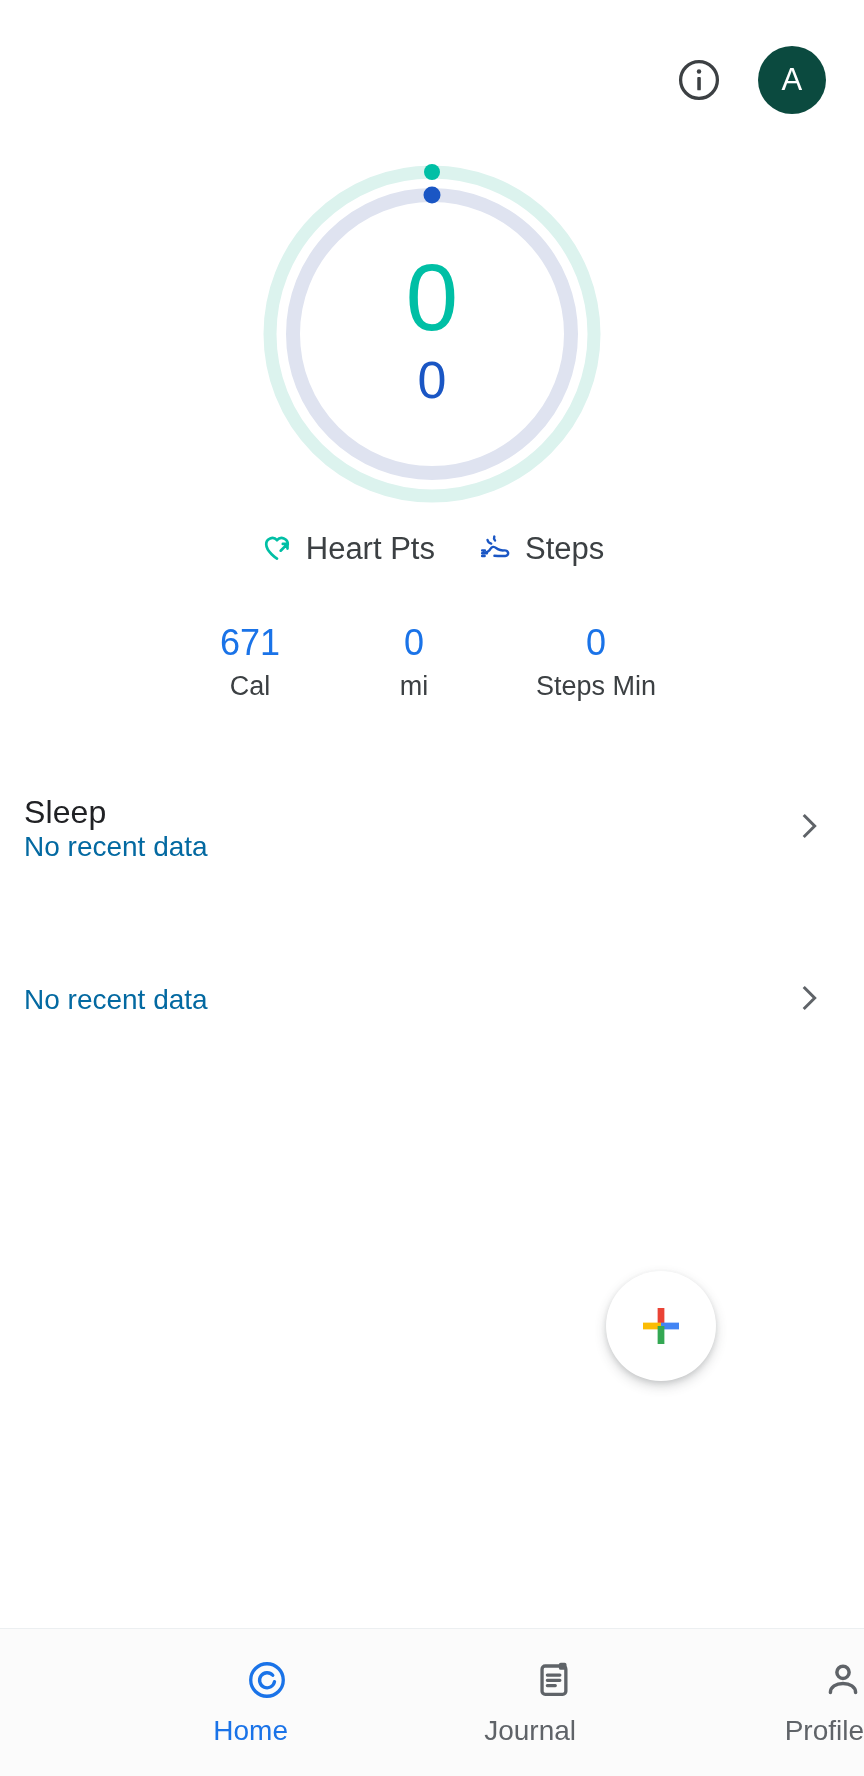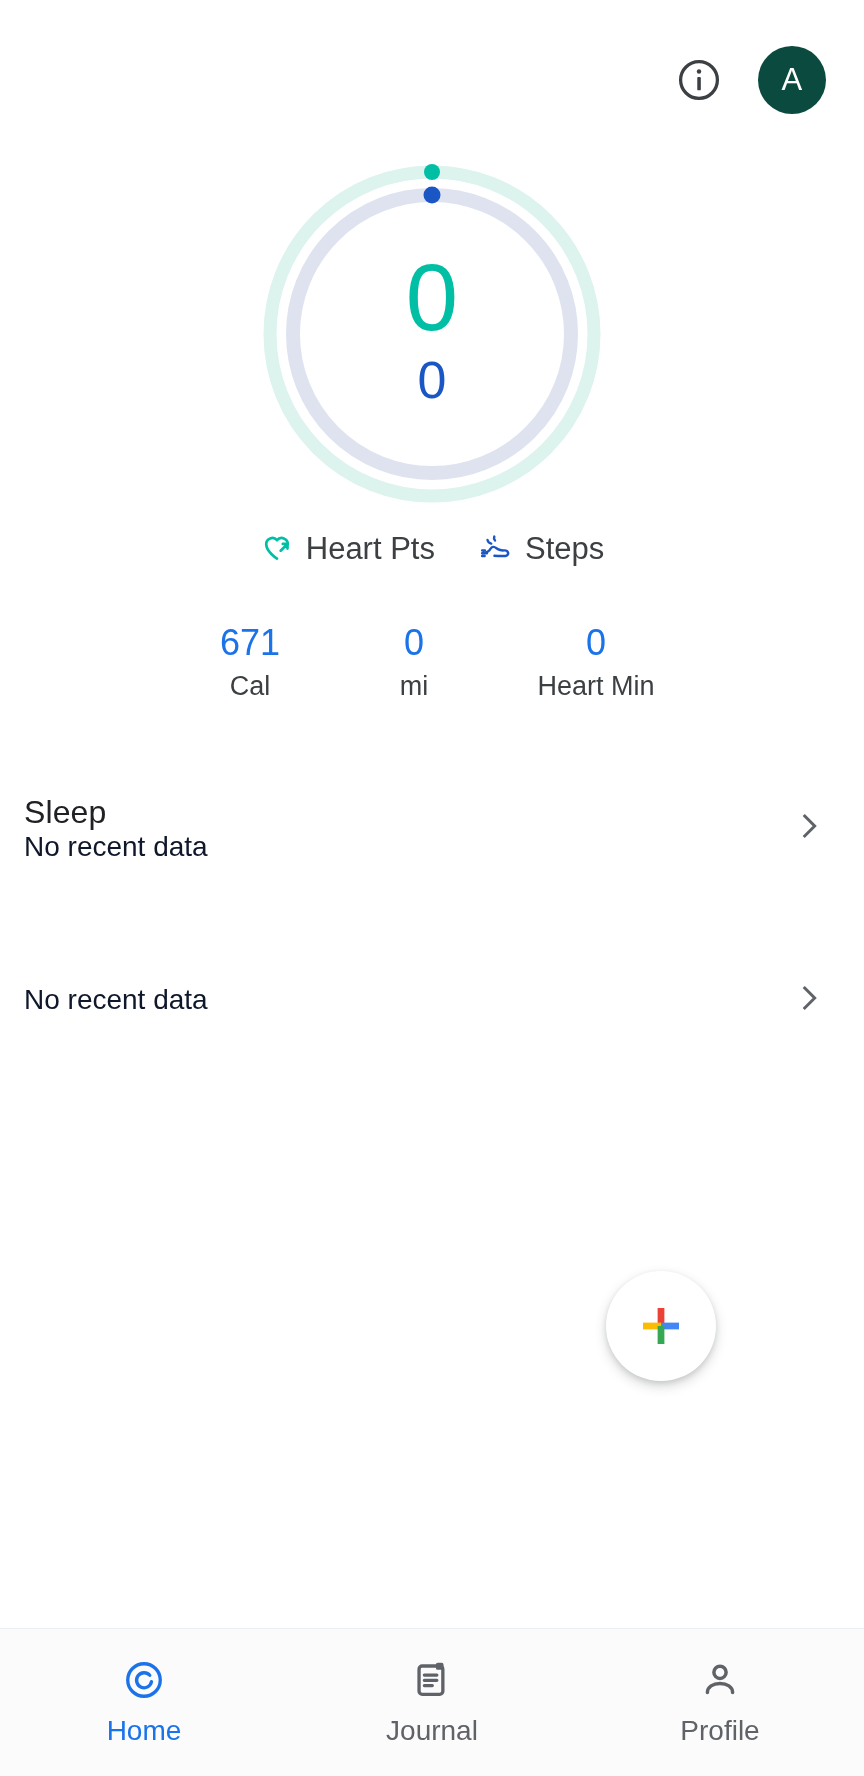--- a/index.html
+++ b/index.html
@@ -54,41 +54,41 @@
   .stat .unit { font-size:27px; color:#3c4043; margin-top:8px; }
 
   
   .list { position:absolute; top:755px; left:0; right:0; }
   .row {
     position:relative; height:146px;
     padding:0 38px 0 24px;
     display:flex; flex-direction:column; justify-content:center;
   }
   .row .title { font-size:32px; color:#202124; font-weight:500; letter-spacing:.1px; }
-  .row .sub { font-size:28px; color:#0f172a; }
+  .row .sub { font-size:28px; color:#0369a1; }
   .chev { position:absolute; right:38px; top:50%; transform:translateY(-50%); }
 
   
   .fab {
     position:absolute; left:606px; top:1271px;
     width:110px; height:110px; border-radius:50%;
     background:#ffffff;
     box-shadow:0 5px 12px rgba(60,64,67,.22), 0 2px 5px rgba(60,64,67,.12);
     display:flex; align-items:center; justify-content:center;
   }
 
   
   .bottomnav {
     position:absolute; left:0; right:0; bottom:0; height:148px;
     background:#fbfbfb; border-top:1px solid #eceff1;
     display:flex; align-items:center;
   }
   .navitem {
     flex:1; display:flex; flex-direction:column;
-    align-items:center; justify-content:center; gap:10px;
+    align-items:flex-end; justify-content:center; gap:10px;
   }
   .navitem .nlabel { font-size:28px; color:#5f6368; }
   .navitem.active .nlabel { color:#1a73e8; }
 </style>
 </head>
 <body>
 
 <div class="phone">
 
   <div class="topbar">
@@ -149,21 +149,21 @@
     <div class="stat" style="width:164px">
       <div class="val">671</div>
       <div class="unit">Cal</div>
     </div>
     <div class="stat" style="width:164px">
       <div class="val">0</div>
       <div class="unit">mi</div>
     </div>
     <div class="stat" style="width:200px">
       <div class="val">0</div>
-      <div class="unit">Heart Min</div>
+      <div class="unit">Steps Min</div>
     </div>
   </div>
 
   <div class="list">
 
     <div class="row">
       <div class="title">Sleep</div>
       <div class="sub">No recent data</div>
       <span class="chev">
         <svg width="34" height="34" viewBox="0 0 24 24" fill="none">

